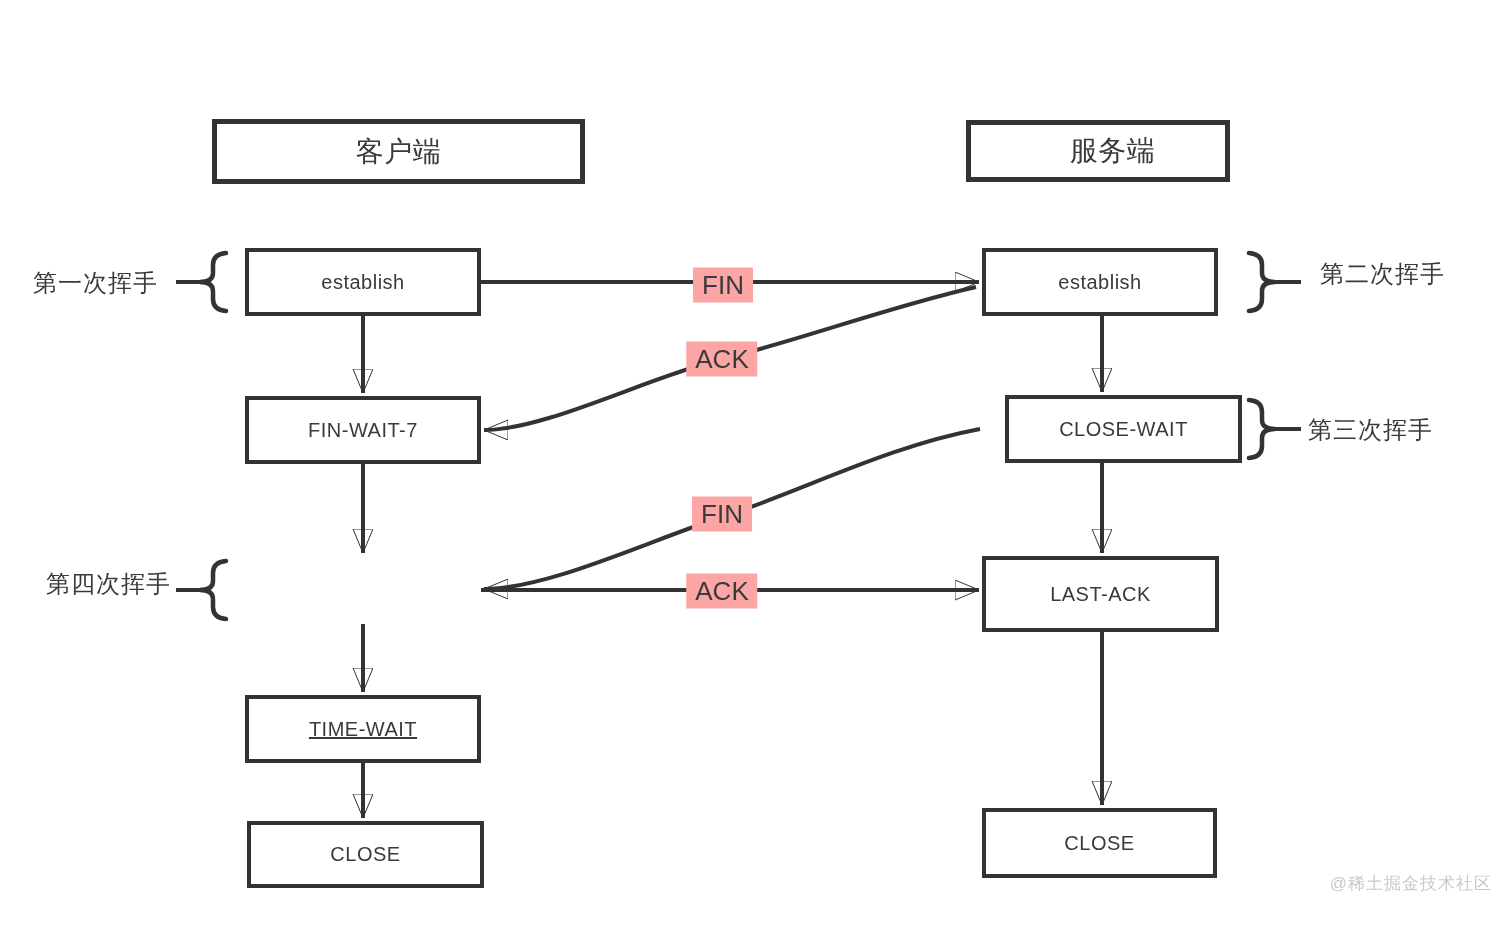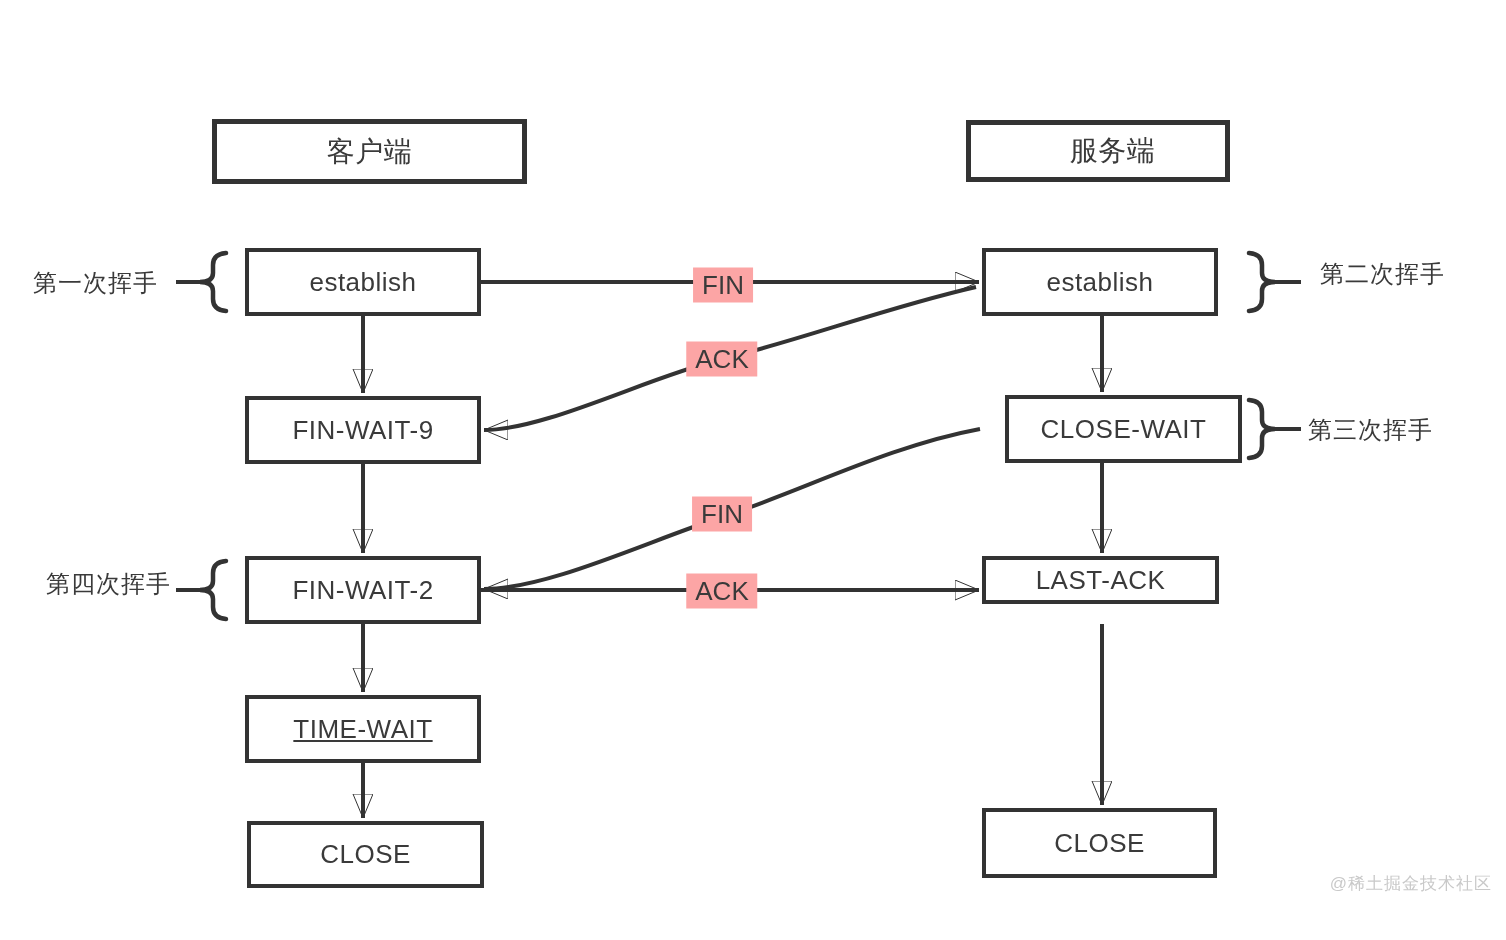--- a/index.html
+++ b/index.html
@@ -15,21 +15,21 @@
   .links { position: absolute; left: 0; top: 0; width: 1506px; height: 940px; }
   .links path, .links line { stroke: #333333; fill: none; }
   .node {
     position: absolute;
     box-sizing: border-box;
     border: 4px solid #333333;
     background: #ffffff;
     display: flex;
     align-items: center;
     justify-content: center;
-    font-size: 26px;
+    font-size: 20px;
     letter-spacing: 0.5px;
     color: #3a3a3a;
   }
   .node.header { border-width: 5px; font-size: 28px; }
   .edge-label {
     position: absolute;
     transform: translate(-50%, -50%);
     background: #fca5a5;
     padding: 2px 9px;
     font-size: 26px;
@@ -87,50 +87,47 @@
     <path d="M1275,282 L1301,282" stroke-width="4"></path>
     <path d="M1249,253 Q1262,254 1262,265 L1262,273 Q1262,282 1275,282 Q1262,282 1262,291 L1262,299 Q1262,310 1249,311" stroke-width="4.5" stroke-linecap="round"></path>
 
     <path d="M1275,429 L1301,429" stroke-width="4"></path>
     <path d="M1249,400 Q1262,401 1262,412 L1262,420 Q1262,429 1275,429 Q1262,429 1262,438 L1262,446 Q1262,457 1249,458" stroke-width="4.5" stroke-linecap="round"></path>
 
     <path d="M176,590 L200,590" stroke-width="4"></path>
     <path d="M226,561 Q213,562 213,573 L213,581 Q213,590 200,590 Q213,590 213,599 L213,607 Q213,618 226,619" stroke-width="4.5" stroke-linecap="round"></path>
   </svg>
 
-  <div class="node header" style="left:212px; top:119px; width:315px; height:65px;">
+  <div class="node header" style="left:212px; top:119px; width:373px; height:65px;">
     <span>客户端</span>
   </div>
   <div class="node header" style="left:966px; top:120px; width:264px; height:62px;padding-left:29px;">
     <span>服务端</span>
   </div>
 
   <div class="node" style="left:245px; top:248px; width:236px; height:68px;">
     <span>establish</span>
   </div>
   <div class="node" style="left:245px; top:396px; width:236px; height:68px;">
-    <span>FIN-WAIT-9</span>
-  </div>
-  <div class="node" style="left:245px; top:556px; width:236px; height:68px;">
-    <span>FIN-WAIT-2</span>
+    <span>FIN-WAIT-7</span>
   </div>
   <div class="node" style="left:245px; top:695px; width:236px; height:68px;text-decoration:underline;">
     <span>TIME-WAIT</span>
   </div>
   <div class="node" style="left:247px; top:821px; width:237px; height:67px;">
     <span>CLOSE</span>
   </div>
 
   <div class="node" style="left:982px; top:248px; width:236px; height:68px;">
     <span>establish</span>
   </div>
   <div class="node" style="left:982px; top:395px; width:237px; height:68px;margin-left:23px;">
     <span>CLOSE-WAIT</span>
   </div>
-  <div class="node" style="left:982px; top:556px; width:237px; height:48px;">
+  <div class="node" style="left:982px; top:556px; width:237px; height:76px;">
     <span>LAST-ACK</span>
   </div>
   <div class="node" style="left:982px; top:808px; width:235px; height:70px;">
     <span>CLOSE</span>
   </div>
 
   <div class="edge-label" style="left:723px; top:285px;">FIN</div>
   <div class="edge-label" style="left:722px; top:359px;">ACK</div>
   <div class="edge-label" style="left:722px; top:514px;">FIN</div>
   <div class="edge-label" style="left:722px; top:591px;">ACK</div>

